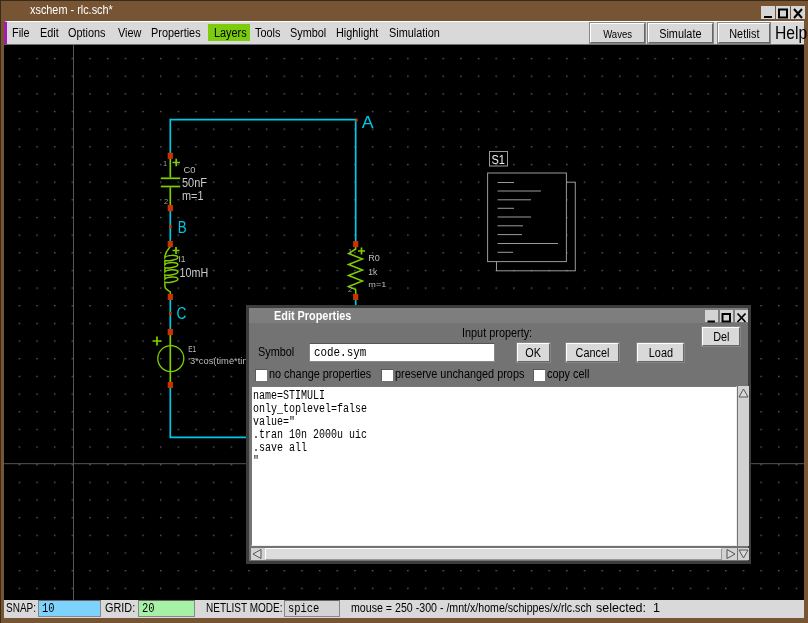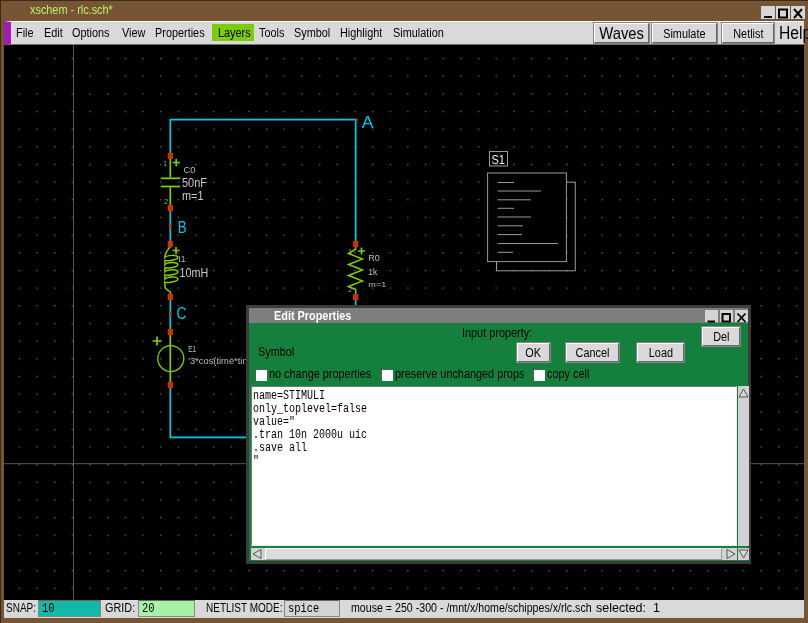--- a/index.html
+++ b/index.html
@@ -12,50 +12,50 @@
 .dbtn{position:absolute;background:#d4d4d4;top:2px;width:13px;height:12px}
 .cb{position:absolute;width:12px;height:12px;background:#fff;border-top:1px solid #5a5a5a;border-left:1px solid #5a5a5a}
 .mono{font-family:"Liberation Mono",monospace}
 </style></head>
 <body>
 
 <div class="abs" style="left:0;top:0;width:808px;height:623px;background:#765434"></div>
 <div class="abs" style="left:0;top:0;width:808px;height:1px;background:#3a2a18"></div>
 <div class="abs" style="left:0;top:0;width:1px;height:623px;background:#3a2a18"></div>
 
-<div class="abs" style="left:30px;top:0;height:21px;line-height:21px;font-size:12.5px;color:#bef264"><span class="ui">xschem - rlc.sch*</span></div>
+<div class="abs" style="left:30px;top:0;height:21px;line-height:21px;font-size:12.5px;color:#ffffff"><span class="ui">xschem - rlc.sch*</span></div>
 
 <div class="wbtn" style="left:761px">
   <svg width="14" height="13">
       <line x1="3" y1="10" x2="11" y2="10" stroke="#000" stroke-width="2"></line>
     </svg></div>
 <div class="wbtn" style="left:776px">
   <svg width="14" height="13">
       <rect x="3" y="2.5" width="8" height="8" fill="none" stroke="#000" stroke-width="2"></rect>
     </svg></div>
 <div class="wbtn" style="left:791px">
   <svg width="14" height="13">
       <path d="M3,2 L11,11 M11,2 L3,11" stroke="#000" stroke-width="2"></path>
     </svg></div>
 
-<div class="abs" style="left:4px;top:21px;width:800px;height:24px;background:#d9d9d9;border-top:1px solid #fff;border-left:7px solid #a21caf;border-bottom:1px solid #707070">
+<div class="abs" style="left:4px;top:21px;width:800px;height:24px;background:#d9d9d9;border-top:1px solid #fff;border-left:3px solid #a21caf;border-bottom:1px solid #707070">
   <div class="abs" style="left:201px;top:2px;width:42px;height:17px;background:#7ccb0c"></div>
   <div style="position:relative;font-size:12.5px;height:21px">
     <span class="mi" style="left:5px"><span class="ui">File</span></span>
     <span class="mi" style="left:33px"><span class="ui">Edit</span></span>
     <span class="mi" style="left:61px"><span class="ui">Options</span></span>
     <span class="mi" style="left:111px"><span class="ui">View</span></span>
     <span class="mi" style="left:144px"><span class="ui">Properties</span></span>
     <span class="mi" style="left:207px"><span class="ui">Layers</span></span>
     <span class="mi" style="left:248px"><span class="ui">Tools</span></span>
     <span class="mi" style="left:283px"><span class="ui">Symbol</span></span>
     <span class="mi" style="left:329px"><span class="ui">Highlight</span></span>
     <span class="mi" style="left:382px"><span class="ui">Simulation</span></span>
   </div>
-  <div class="btn3d" style="left:583px;top:1px;width:55px;height:20px;line-height:20px;font-size:17px"><span class="uic">Waves</span></div>
+  <div class="btn3d" style="left:583px;top:1px;width:55px;height:20px;line-height:20px;font-size:11px"><span class="uic">Waves</span></div>
   <div class="btn3d" style="left:641px;top:1px;width:65px;height:20px;line-height:20px;font-size:12.5px"><span class="uic">Simulate</span></div>
   <div class="btn3d" style="left:711px;top:1px;width:52px;height:20px;line-height:20px;font-size:12.5px"><span class="uic">Netlist</span></div>
   <span class="mi" style="left:768px;font-size:18px"><span class="ui">Help</span></span>
 </div>
 
 <svg class="abs" style="left:0;top:0" width="808" height="623" viewBox="0 0 808 623">
   <defs>
     <pattern id="grid" x="0" y="0" width="17.66" height="17.66" patternUnits="userSpaceOnUse">
       <rect x="1.1" y="4.9" width="1.3" height="1.3" fill="#6e6e6e"></rect>
     </pattern>
@@ -159,21 +159,21 @@
       <path d="M497.5,243.5 H558"></path>
       <path d="M497.5,252.3 H513"></path>
       <rect x="489.5" y="151.5" width="18" height="14.5"></rect>
     </g>
     <text x="491.5" y="163.5" fill="#efefef" font-family="'Liberation Sans',sans-serif" font-size="12.5px" textLength="13.5" lengthAdjust="spacingAndGlyphs">S1</text>
   </g>
 </svg>
 
 <div class="abs" style="left:4px;top:600px;width:800px;height:18px;background:#d9d9d9;font-size:12.5px;color:#000">
   <span class="abs" style="left:2px;top:1px"><span class="ui" style="transform:scaleX(0.8)">SNAP:</span></span>
-  <div class="abs" style="left:34px;top:0px;width:63px;height:17px;background:#14b8a6;border:1px solid #888;border-top-color:#666;line-height:14px;padding-left:3px"><span class="ui mono" style="font-size:12px">10</span></div>
+  <div class="abs" style="left:34px;top:0px;width:63px;height:17px;background:#7dd3fc;border:1px solid #888;border-top-color:#666;line-height:14px;padding-left:3px"><span class="ui mono" style="font-size:12px">10</span></div>
   <span class="abs" style="left:101px;top:1px"><span class="ui">GRID:</span></span>
   <div class="abs" style="left:134px;top:0px;width:57px;height:17px;background:#a6f1a6;border:1px solid #888;border-top-color:#666;line-height:14px;padding-left:3px"><span class="ui mono" style="font-size:12px">20</span></div>
   <span class="abs" style="left:202px;top:1px"><span class="ui" style="transform:scaleX(0.8)">NETLIST MODE:</span></span>
   <div class="abs" style="left:280px;top:0px;width:56px;height:17px;background:#d4d4d4;border:1px solid #888;border-top-color:#666;line-height:14px;padding-left:3px"><span class="ui mono" style="font-size:12px">spice</span></div>
   <span class="abs" style="left:347px;top:1px"><span class="ui" style="transform:scaleX(0.85)">mouse = 250 -300 - /mnt/x/home/schippes/x/rlc.sch</span></span>
     <span class="abs" style="left:592px;top:1px">selected:&nbsp; 1</span>
 </div>
 
 <div class="abs" style="left:246px;top:305px;width:505px;height:259px;background:#3c3c3c">
 
@@ -183,23 +183,24 @@
           <line x1="2.5" y1="9.5" x2="10" y2="9.5" stroke="#000" stroke-width="2"></line>
         </svg></div>
     <div class="dbtn" style="left:471px"><svg width="13" height="12">
           <rect x="2.5" y="2" width="7.5" height="7.5" fill="none" stroke="#000" stroke-width="2"></rect>
         </svg></div>
     <div class="dbtn" style="left:486px"><svg width="13" height="12">
           <path d="M2.5,1.5 L10.5,10 M10.5,1.5 L2.5,10" stroke="#000" stroke-width="1.8"></path>
         </svg></div>
   </div>
 
-  <div class="abs" style="left:3px;top:18px;width:499px;height:238px;background:#15803d;font-size:12.5px;color:#000">
+  <div class="abs" style="left:3px;top:18px;width:499px;height:238px;background:#737373;font-size:12.5px;color:#000">
     <div class="abs" style="left:213px;top:3px"><span class="ui">Input property:</span></div>
     <span class="abs" style="left:9px;top:22px"><span class="ui">Symbol</span></span>
+    <div class="abs" style="left:60px;top:20px;width:186px;height:19px;background:#fff;border:1px solid #888;border-top-color:#555;line-height:16px;padding-left:4px"><span class="ui mono" style="font-size:12.5px">code.sym</span></div>
     <div class="btn3d" style="left:268px;top:20px;width:33px;height:19px;line-height:19px"><span class="uic">OK</span></div>
     <div class="btn3d" style="left:317px;top:20px;width:53px;height:19px;line-height:19px"><span class="uic">Cancel</span></div>
     <div class="btn3d" style="left:388px;top:20px;width:47px;height:19px;line-height:19px"><span class="uic">Load</span></div>
     <div class="btn3d" style="left:453px;top:4px;width:38px;height:19px;line-height:19px"><span class="uic">Del</span></div>
 
     <div class="cb" style="left:6px;top:46px"></div>
     <span class="abs" style="left:20px;top:44px"><span class="ui">no change properties</span></span>
     <div class="cb" style="left:132px;top:46px"></div>
     <span class="abs" style="left:146px;top:44px"><span class="ui">preserve unchanged props</span></span>
     <div class="cb" style="left:284px;top:46px"></div>

